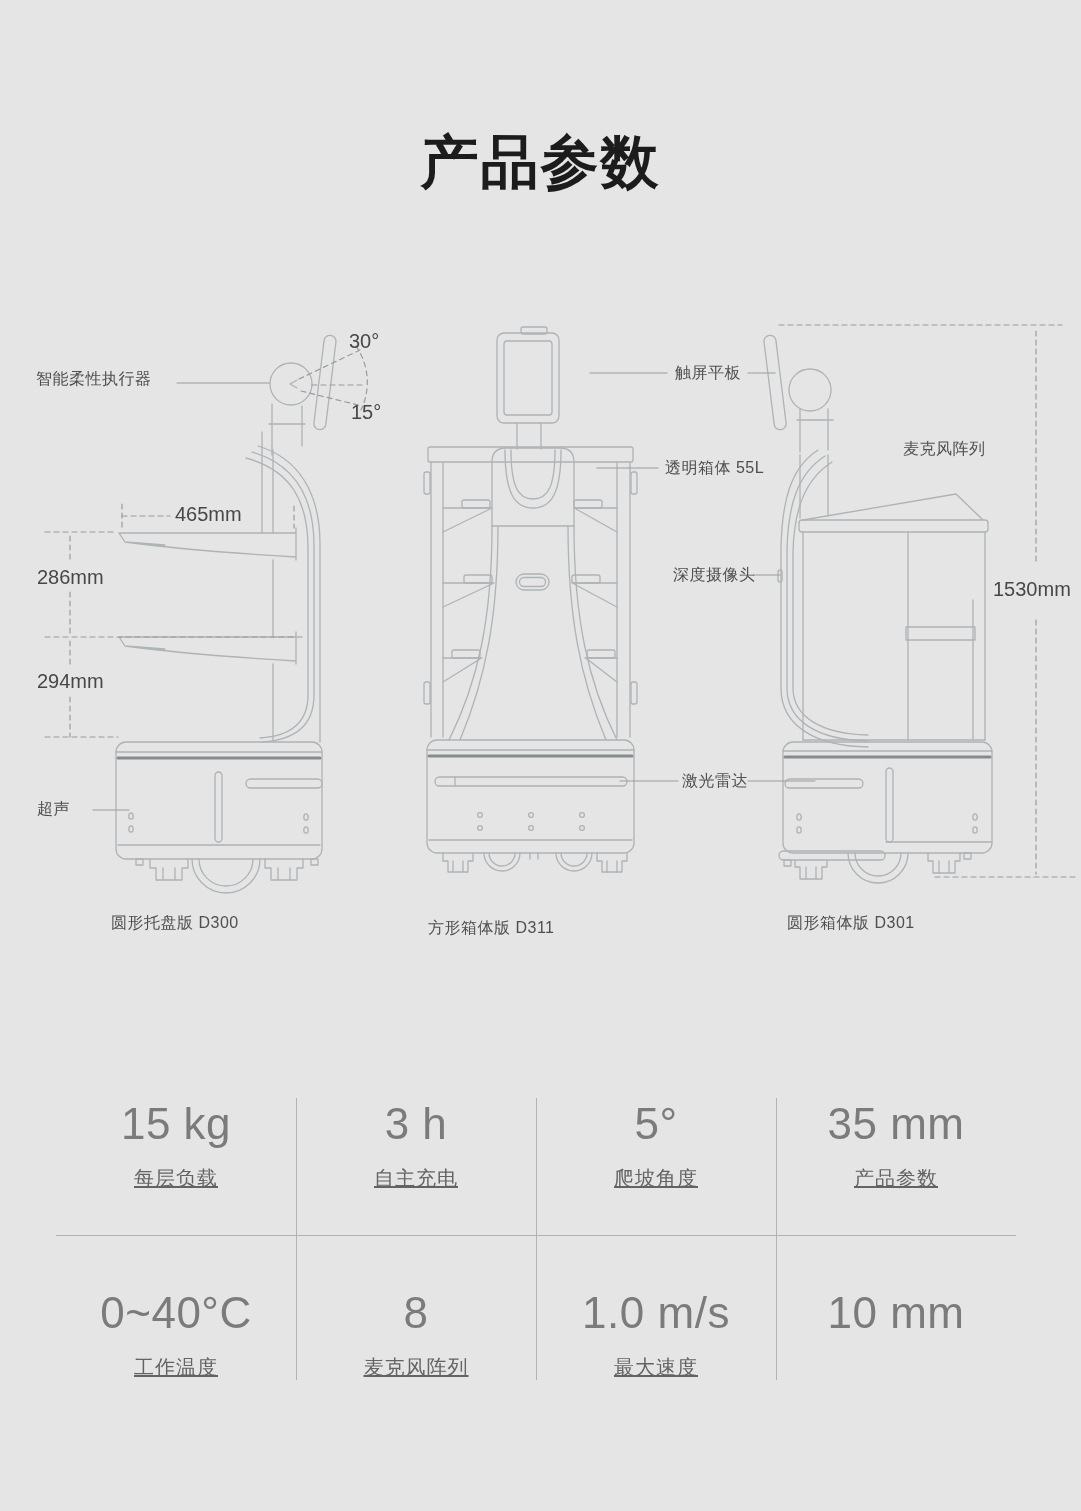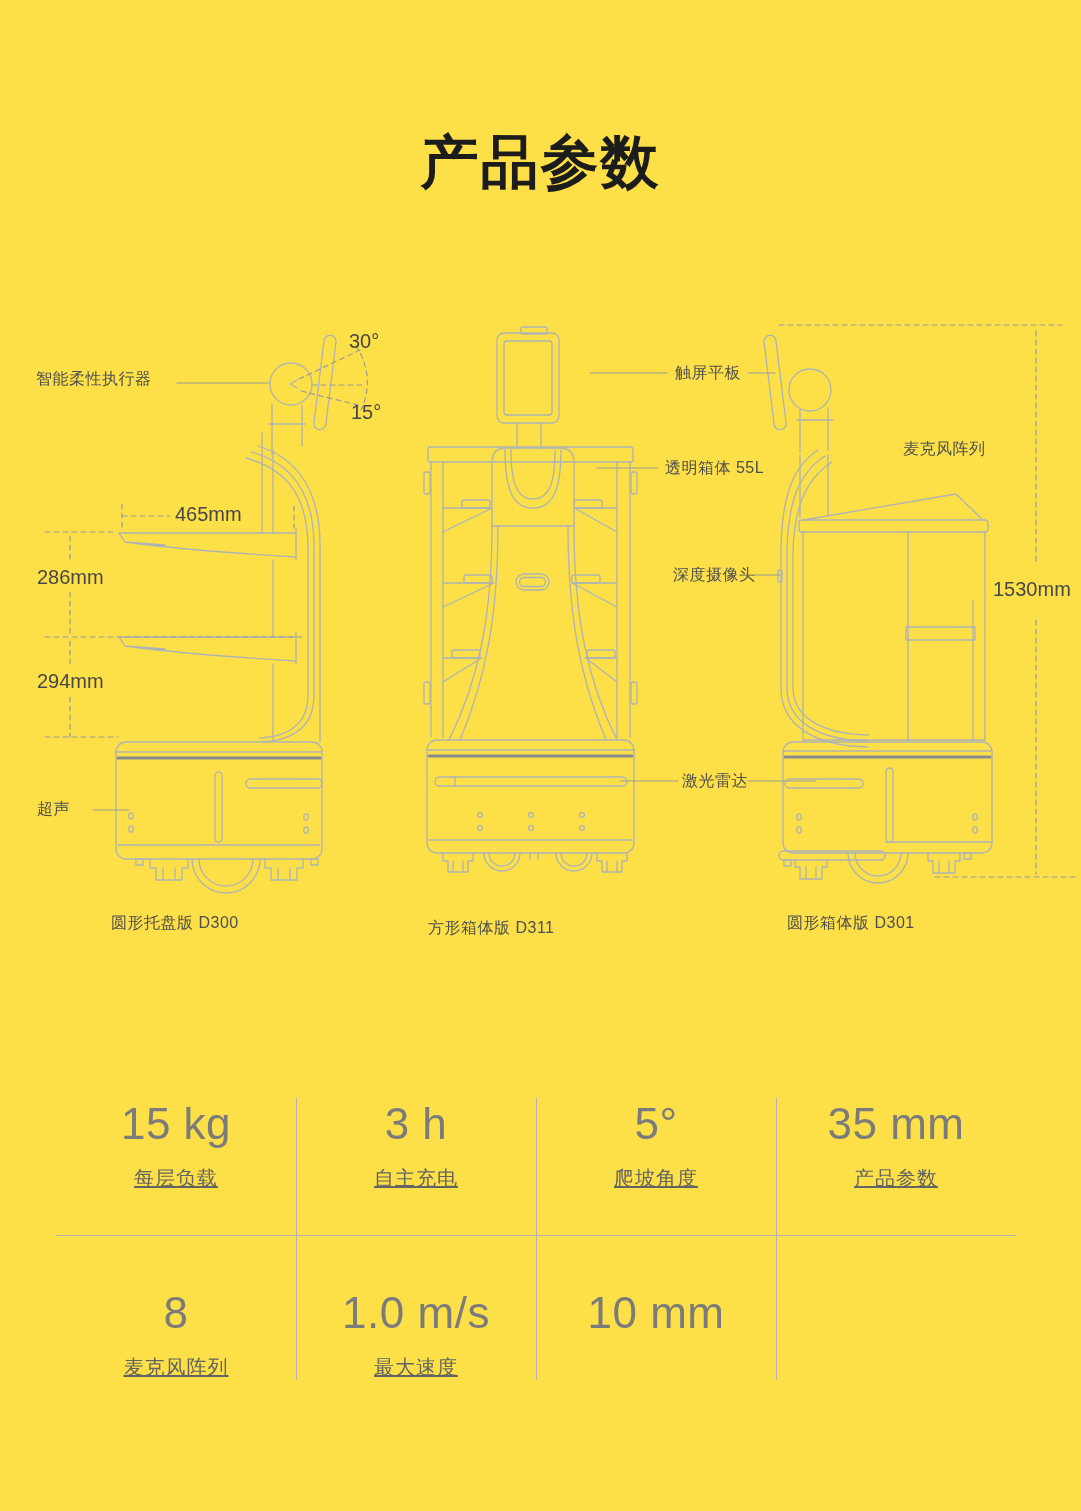--- a/index.html
+++ b/index.html
@@ -1,18 +1,18 @@
 <!DOCTYPE html>
 <html><head>
 <meta charset="utf-8">
 <style>
   * { margin:0; padding:0; box-sizing:border-box; }
   html,body { background:#fafafa; }
   body { font-family:"Liberation Sans","DejaVu Sans",sans-serif; }
-  .page { position:relative; width:1081px; height:1511px; background:#fde047; overflow:hidden; }
+  .page { position:relative; width:1081px; height:1511px; background:#e5e5e5; overflow:hidden; }
 
   .title { position:absolute; top:124px; left:0; width:100%; text-align:center;
            font-size:58px; font-weight:700; color:#1c1c1c; letter-spacing:2px; }
 
   .diagram { position:absolute; left:0; top:0; width:1081px; height:1050px; }
   .diagram svg { position:absolute; left:0; top:0; }
 
   .lbl { position:absolute; font-size:16px; color:#4f4f4f; letter-spacing:0.5px; white-space:nowrap; line-height:1.15; }
   .dim { font-size:20px; color:#474747; letter-spacing:0; }
   .cap { position:absolute; width:220px; text-align:left; font-size:16px; color:#4f4f4f; letter-spacing:0.5px; white-space:nowrap; }
@@ -271,20 +271,24 @@
     </div>
     <div class="spec">
       <div class="spec-value">5°</div>
       <div class="spec-label">爬坡角度</div>
     </div>
     <div class="spec">
       <div class="spec-value">35 mm</div>
       <div class="spec-label">产品参数</div>
     </div>
     <div class="spec r2">
+      <div class="spec-value">0~40°C</div>
+      <div class="spec-label">工作温度</div>
+    </div>
+    <div class="spec r2">
       <div class="spec-value">8</div>
       <div class="spec-label">麦克风阵列</div>
     </div>
     <div class="spec r2">
       <div class="spec-value">1.0 m/s</div>
       <div class="spec-label">最大速度</div>
     </div>
     <div class="spec r2">
       <div class="spec-value">10 mm</div>
     </div>

